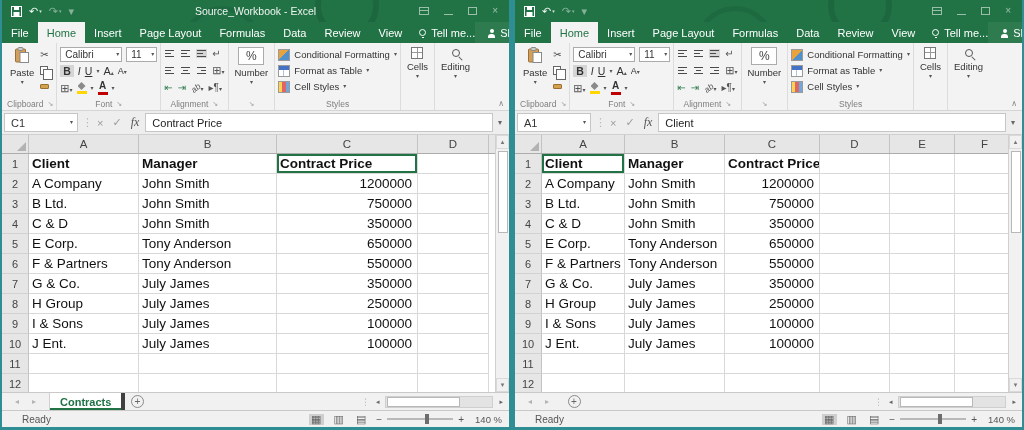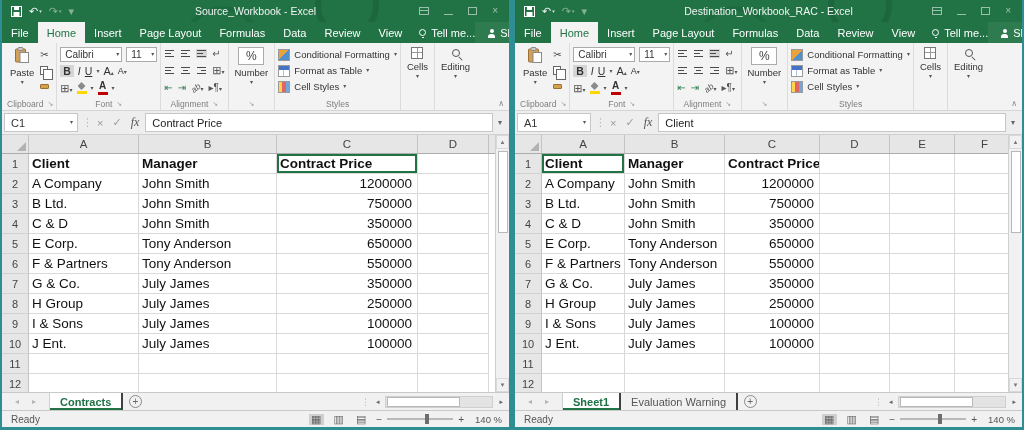--- a/index.html
+++ b/index.html
@@ -107,33 +107,33 @@
   .vs-btn.bottom{margin-top:auto}
   .vs-thumb{width:10px;height:82px;background:#fff;border:1px solid #b8b8b8;margin-top:2px}
   .overlay{position:absolute;top:226px;height:22px;background:#e9e9e9;font-family:"DejaVu Sans Mono",monospace;font-size:15.5px;color:#161616;display:flex;align-items:center;padding:0 6px;white-space:nowrap}
   .w0 .overlay{right:66px}
   .w1 .overlay{right:16px}
 
   
   .tabbar{flex:0 0 18px;background:#f1f1f1;border-top:1px solid #c9c9c9;display:flex;align-items:stretch;font-size:11px;color:#555}
   .tb-nav{display:flex;align-items:center;gap:13px;padding:0 13px;color:#b3b3b3;font-size:8px}
   .sheet-tabs{display:flex;align-items:stretch}
-  .stab{padding:0 10px;display:flex;align-items:center;border-right:2px solid #404040;color:#555;white-space:nowrap}
+  .stab{padding:0 10px;display:flex;align-items:center;border-right:4px solid #404040;color:#555;white-space:nowrap}
   .stab.active{background:#fff;color:#1e7145;font-weight:bold;box-shadow:inset 0 -2px 0 #217346;border-left:1px solid #d0d0d0}
   .addsheet{width:24px;display:flex;align-items:center;justify-content:center}
   .addsheet i{width:13px;height:13px;border:1px solid #8a8a8a;border-radius:50%;font-size:10px;color:#666;display:flex;align-items:center;justify-content:center;font-style:normal;line-height:1}
   .hscroll{margin-left:auto;display:flex;align-items:center;gap:3px;padding-right:3px}
   .hs-dots{color:#b0b0b0;font-size:9px}
   .hs-btn{font-size:7px;color:#666;padding:0 3px}
   .hs-track{width:108px;height:12px;background:#e3e3e3;border:1px solid #cfcfcf;position:relative}
   .hs-thumb{position:absolute;left:1px;top:0;bottom:0;width:68%;background:#fff;border:1px solid #b8b8b8}
 
   
   .statusbar{flex:0 0 17px;background:#f1f1f1;border-top:1px solid #c9c9c9;display:flex;align-items:center;font-size:10px;color:#555}
-  .sb-ready{padding-left:9px}
+  .sb-ready{padding-left:20px}
   .sb-right{margin-left:auto;display:flex;align-items:center;gap:8px;padding-right:7px}
   .vicon{font-size:11px;color:#666;padding:0 2px;line-height:1}
   .vicon.sel{background:#cfcfcf}
   .zoomctl{display:flex;align-items:center;gap:5px;color:#555}
   .zs-track{width:66px;height:2px;background:#b9b9b9;position:relative}
   .zs-thumb{position:absolute;left:58%;top:-4px;width:4px;height:10px;background:#6d6d6d}
   .zlabel{font-size:9.5px;min-width:30px;text-align:right}
 </style>
 </head>
 <body>
@@ -540,21 +540,20 @@
           <svg width="11" height="11" viewBox="0 0 11 11">
               <rect x="0.5" y="0.5" width="10" height="10" fill="none" stroke="#fff"></rect>
               <rect x="3" y="0.5" width="5" height="3.5" fill="#fff"></rect>
               <rect x="2.5" y="6" width="6" height="4.5" fill="#fff"></rect>
             </svg>
         </span>
         <span class="qicon">↶<span class="dd">▾</span></span>
         <span class="qicon dim">↷<span class="dd">▾</span></span>
         <span class="qicon dim">▾</span>
       </div>
-      <div class="title">Destination_Workbook_RAC - Excel</div>
       <div class="winctrl">
         <span class="wc-rdo"></span>
         <span class="wc-min"></span>
         <span class="wc-max"></span>
         <span class="wc">×</span>
       </div>
     </div>
 
     <div class="menubar">
       <div class="menu-tabs">
@@ -909,24 +908,20 @@
         <span class="vs-thumb"></span>
         <span class="vs-btn bottom">▾</span>
       </div>
     </div>
 
     <div class="tabbar">
       <div class="tb-nav">
         <span>◂</span>
         <span>▸</span>
       </div>
-      <div class="sheet-tabs">
-          <span class="stab active">Sheet1</span>
-          <span class="stab">Evaluation Warning</span>
-        </div>
       <div class="addsheet">
           <i>+</i>
         </div>
       <div class="hscroll">
         <span class="hs-dots">⋮</span>
         <span class="hs-btn">◂</span>
         <span class="hs-track">
             <span class="hs-thumb"></span>
           </span>
         <span class="hs-btn">▸</span>

